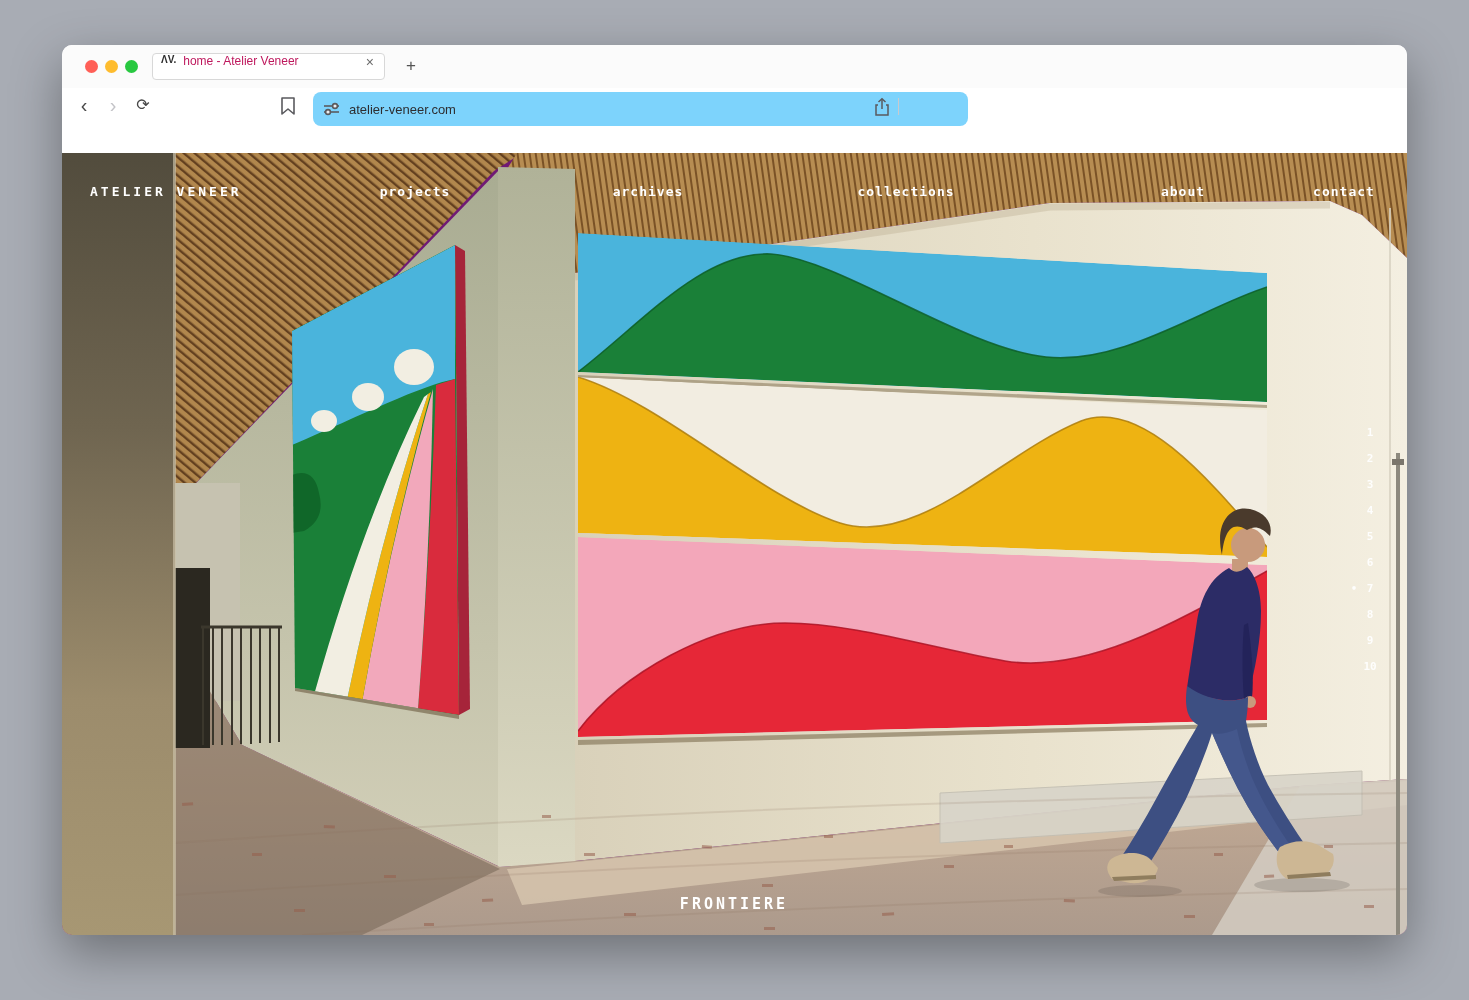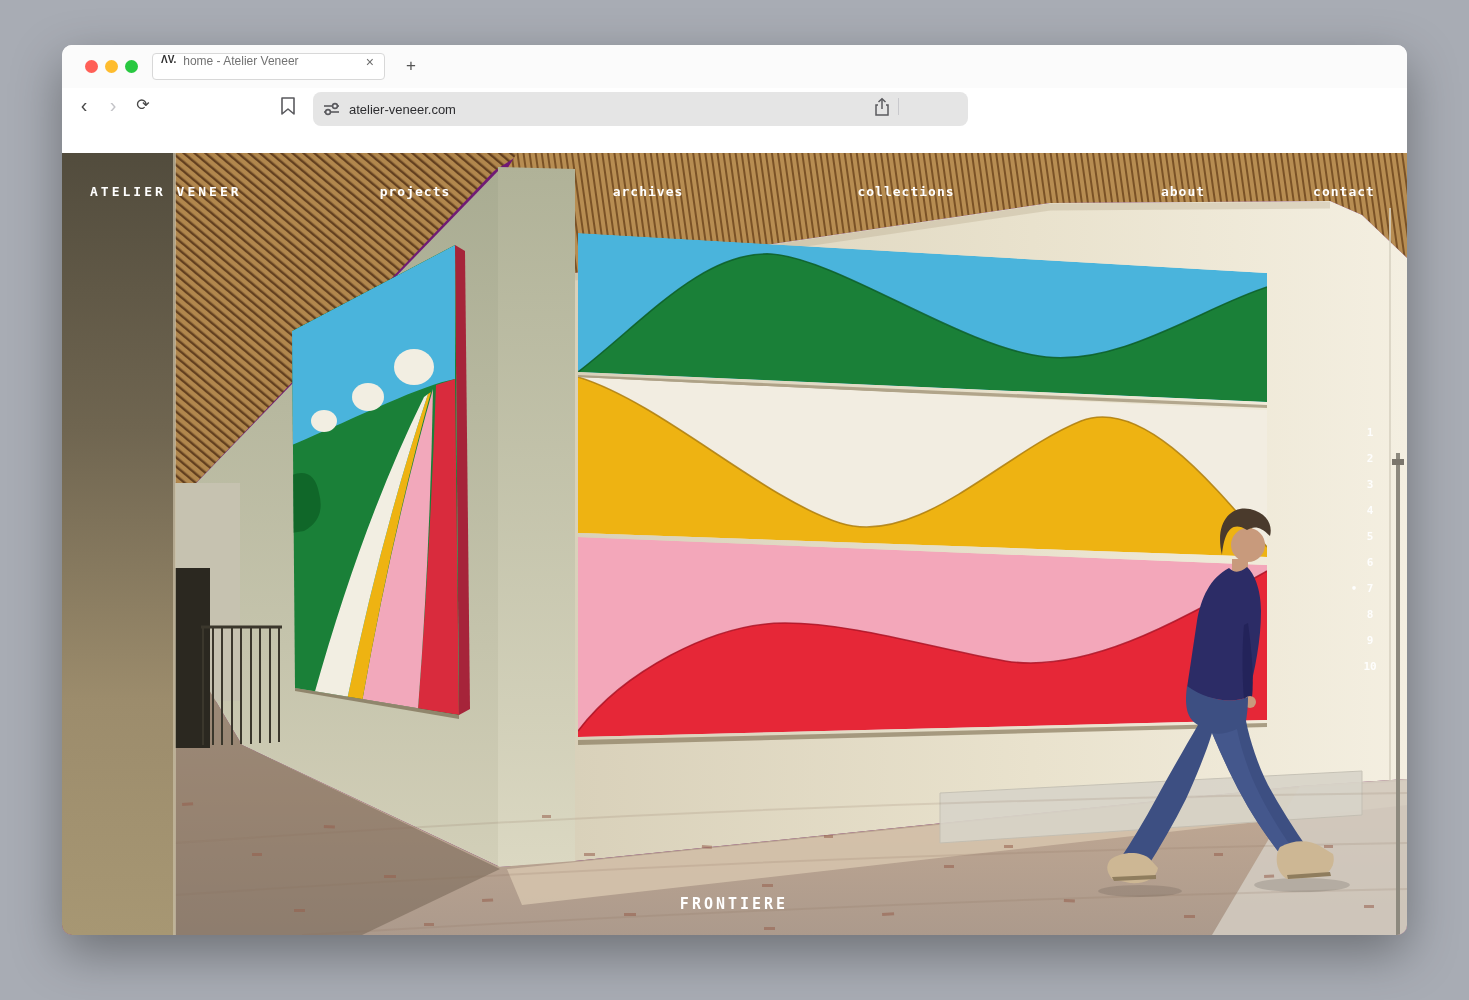--- a/index.html
+++ b/index.html
@@ -8,32 +8,32 @@
     background:#fff;border-radius:10px;box-shadow:0 18px 50px rgba(0,0,0,.35);}
   
   .titlebar{position:relative;height:43px;background:#fbfbfb;border-radius:10px 10px 0 0;}
   .lights{position:absolute;left:23px;top:15px;display:flex;gap:7px;}
   .light{width:13px;height:13px;border-radius:50%;}
   .light.r{background:#ff5f57;} .light.y{background:#febc2e;} .light.g{background:#28c840;}
   .tab{position:absolute;left:90px;top:8px;width:233px;height:27px;background:#fff;
     border:1px solid #d8d8d8;border-radius:4px;display:flex;align-items:flex-start;
     padding:0 8px;box-sizing:border-box;gap:7px;}
   .tab .fav{font-size:10px;font-weight:bold;color:#2e2e2e;letter-spacing:0px;white-space:nowrap;}
-  .tab .ttl{flex:1;font-size:12px;color:#737373;white-space:nowrap;overflow:hidden;}
+  .tab .ttl{flex:1;font-size:12px;color:#be185d;white-space:nowrap;overflow:hidden;}
   .tab .cls{font-size:14px;color:#6d6d6d;cursor:default;padding:0 2px;}
   .newtab{position:absolute;left:338px;top:9px;font-size:17px;color:#535353;width:22px;height:24px;
     text-align:center;line-height:24px;}
   
   .toolbar{position:relative;height:37px;background:#fff;}
   .navbtn{position:absolute;top:4px;width:26px;height:28px;text-align:center;line-height:26px;
     font-size:20px;color:#474747;}
   .navbtn.fwd{color:#c3c3c7;}
   .navbtn.reload{font-size:16px;}
   .bmk{position:absolute;left:218px;top:8px;}
-  .urlbar{position:absolute;left:251px;top:4px;width:655px;height:29px;background:#e5e5e5;
+  .urlbar{position:absolute;left:251px;top:4px;width:655px;height:29px;background:#7dd3fc;
     border-radius:8px;display:flex;align-items:center;box-sizing:border-box;padding:17px 10px;}
   .urlbar .sliders{margin-right:9px;display:flex;}
   .urlbar .url{font-size:13px;color:#2d2d30;}
   .share{position:absolute;left:560px;top:5px;}
   .divider{position:absolute;left:585px;top:6px;width:1px;height:17px;background:#c9c9cd;}
   .gapstrip{height:28px;background:#fff;}
   
   .photo{position:relative;width:1345px;height:782px;border-radius:0 0 10px 10px;
     overflow:hidden;background:#701a75;}
   .photo svg.scene{position:absolute;left:0;top:0;}

